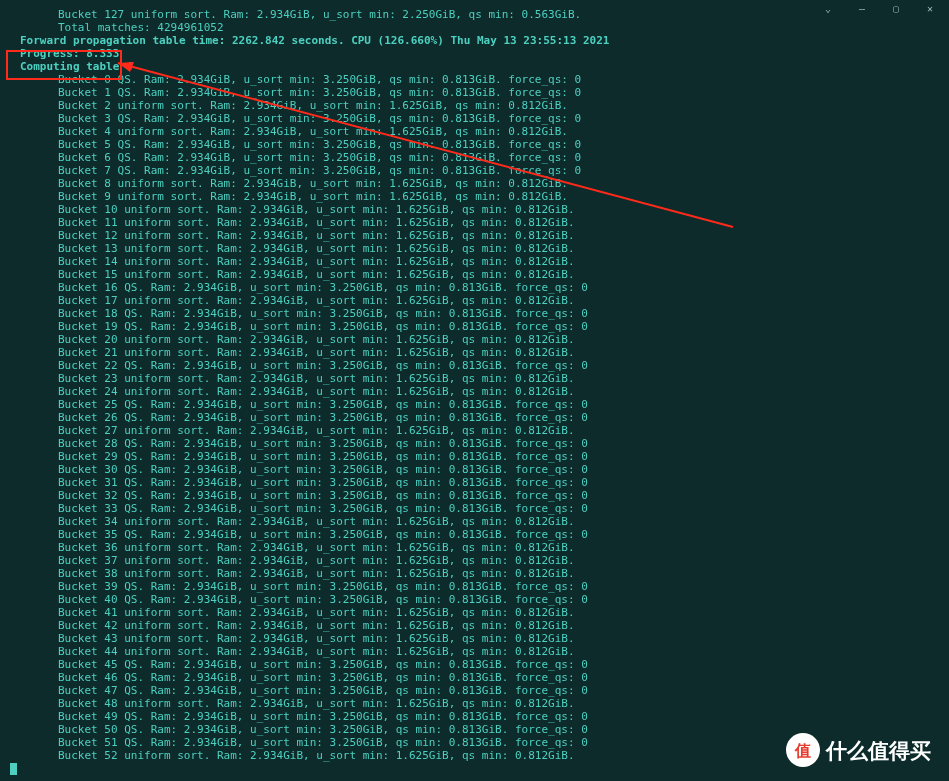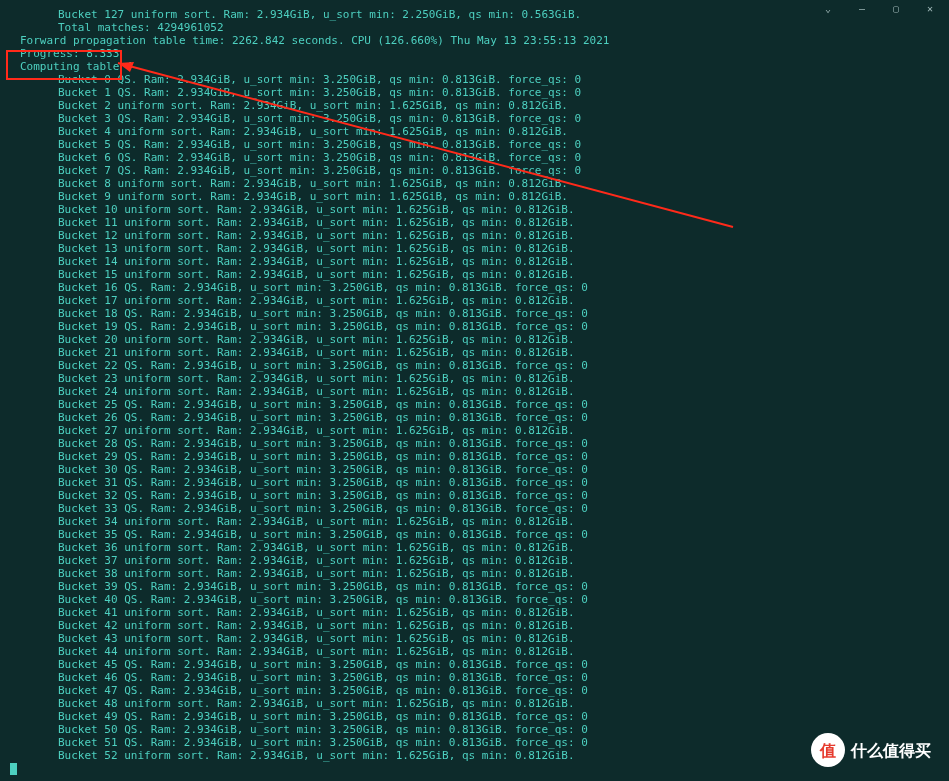--- a/index.html
+++ b/index.html
@@ -1,27 +1,27 @@
 <!DOCTYPE html>
 <html><head>
 <meta charset="utf-8">
 <style>
   html,body{margin:0;padding:0;background:#0d2b2b;color:#4dd0c0;font-family:Consolas,Menlo,monospace;font-size:11px;line-height:13px;width:949px;height:781px;overflow:hidden;}
   .window{position:relative;width:949px;height:781px;background:#0d2b2b;}
   .titlebar{position:absolute;top:0;right:0;height:18px;display:flex;gap:28px;padding:2px 16px 0 0;color:#9fb8b8;font-size:10px;}
   .titlebar span{cursor:default;}
   .term{position:absolute;left:10px;right:10px;top:8px;bottom:22px;white-space:pre;color:#4dd0c0;}
   .line{display:block;padding-left:48px;}
-  .line.noindent{padding-left:10px;}
+  .line.noindent{padding-left:10px;font-weight:bold;}
   .highlight-box{position:absolute;left:6px;top:50px;width:112px;height:26px;border:2px solid #ff2a1a;pointer-events:none;}
   .arrow{position:absolute;pointer-events:none;}
   .cursor-block{position:absolute;left:10px;bottom:6px;width:7px;height:12px;background:#4dd0c0;}
   .watermark{position:absolute;right:18px;bottom:14px;display:flex;align-items:center;gap:6px;}
   .wm-circle{width:34px;height:34px;border-radius:50%;background:#fff;display:flex;align-items:center;justify-content:center;color:#e63b2e;font-weight:bold;font-size:16px;font-family:"Microsoft YaHei",sans-serif;}
-  .wm-text{color:#fff;font-family:"Microsoft YaHei",sans-serif;font-size:16px;font-weight:bold;}
+  .wm-text{color:#fff;font-family:"Microsoft YaHei",sans-serif;font-size:21px;font-weight:bold;}
 </style>
 </head>
 <body>
 <div class="window">
 
   <div class="titlebar">
     <span>⌄</span>
     <span>—</span>
     <span>▢</span>
     <span>✕</span>

